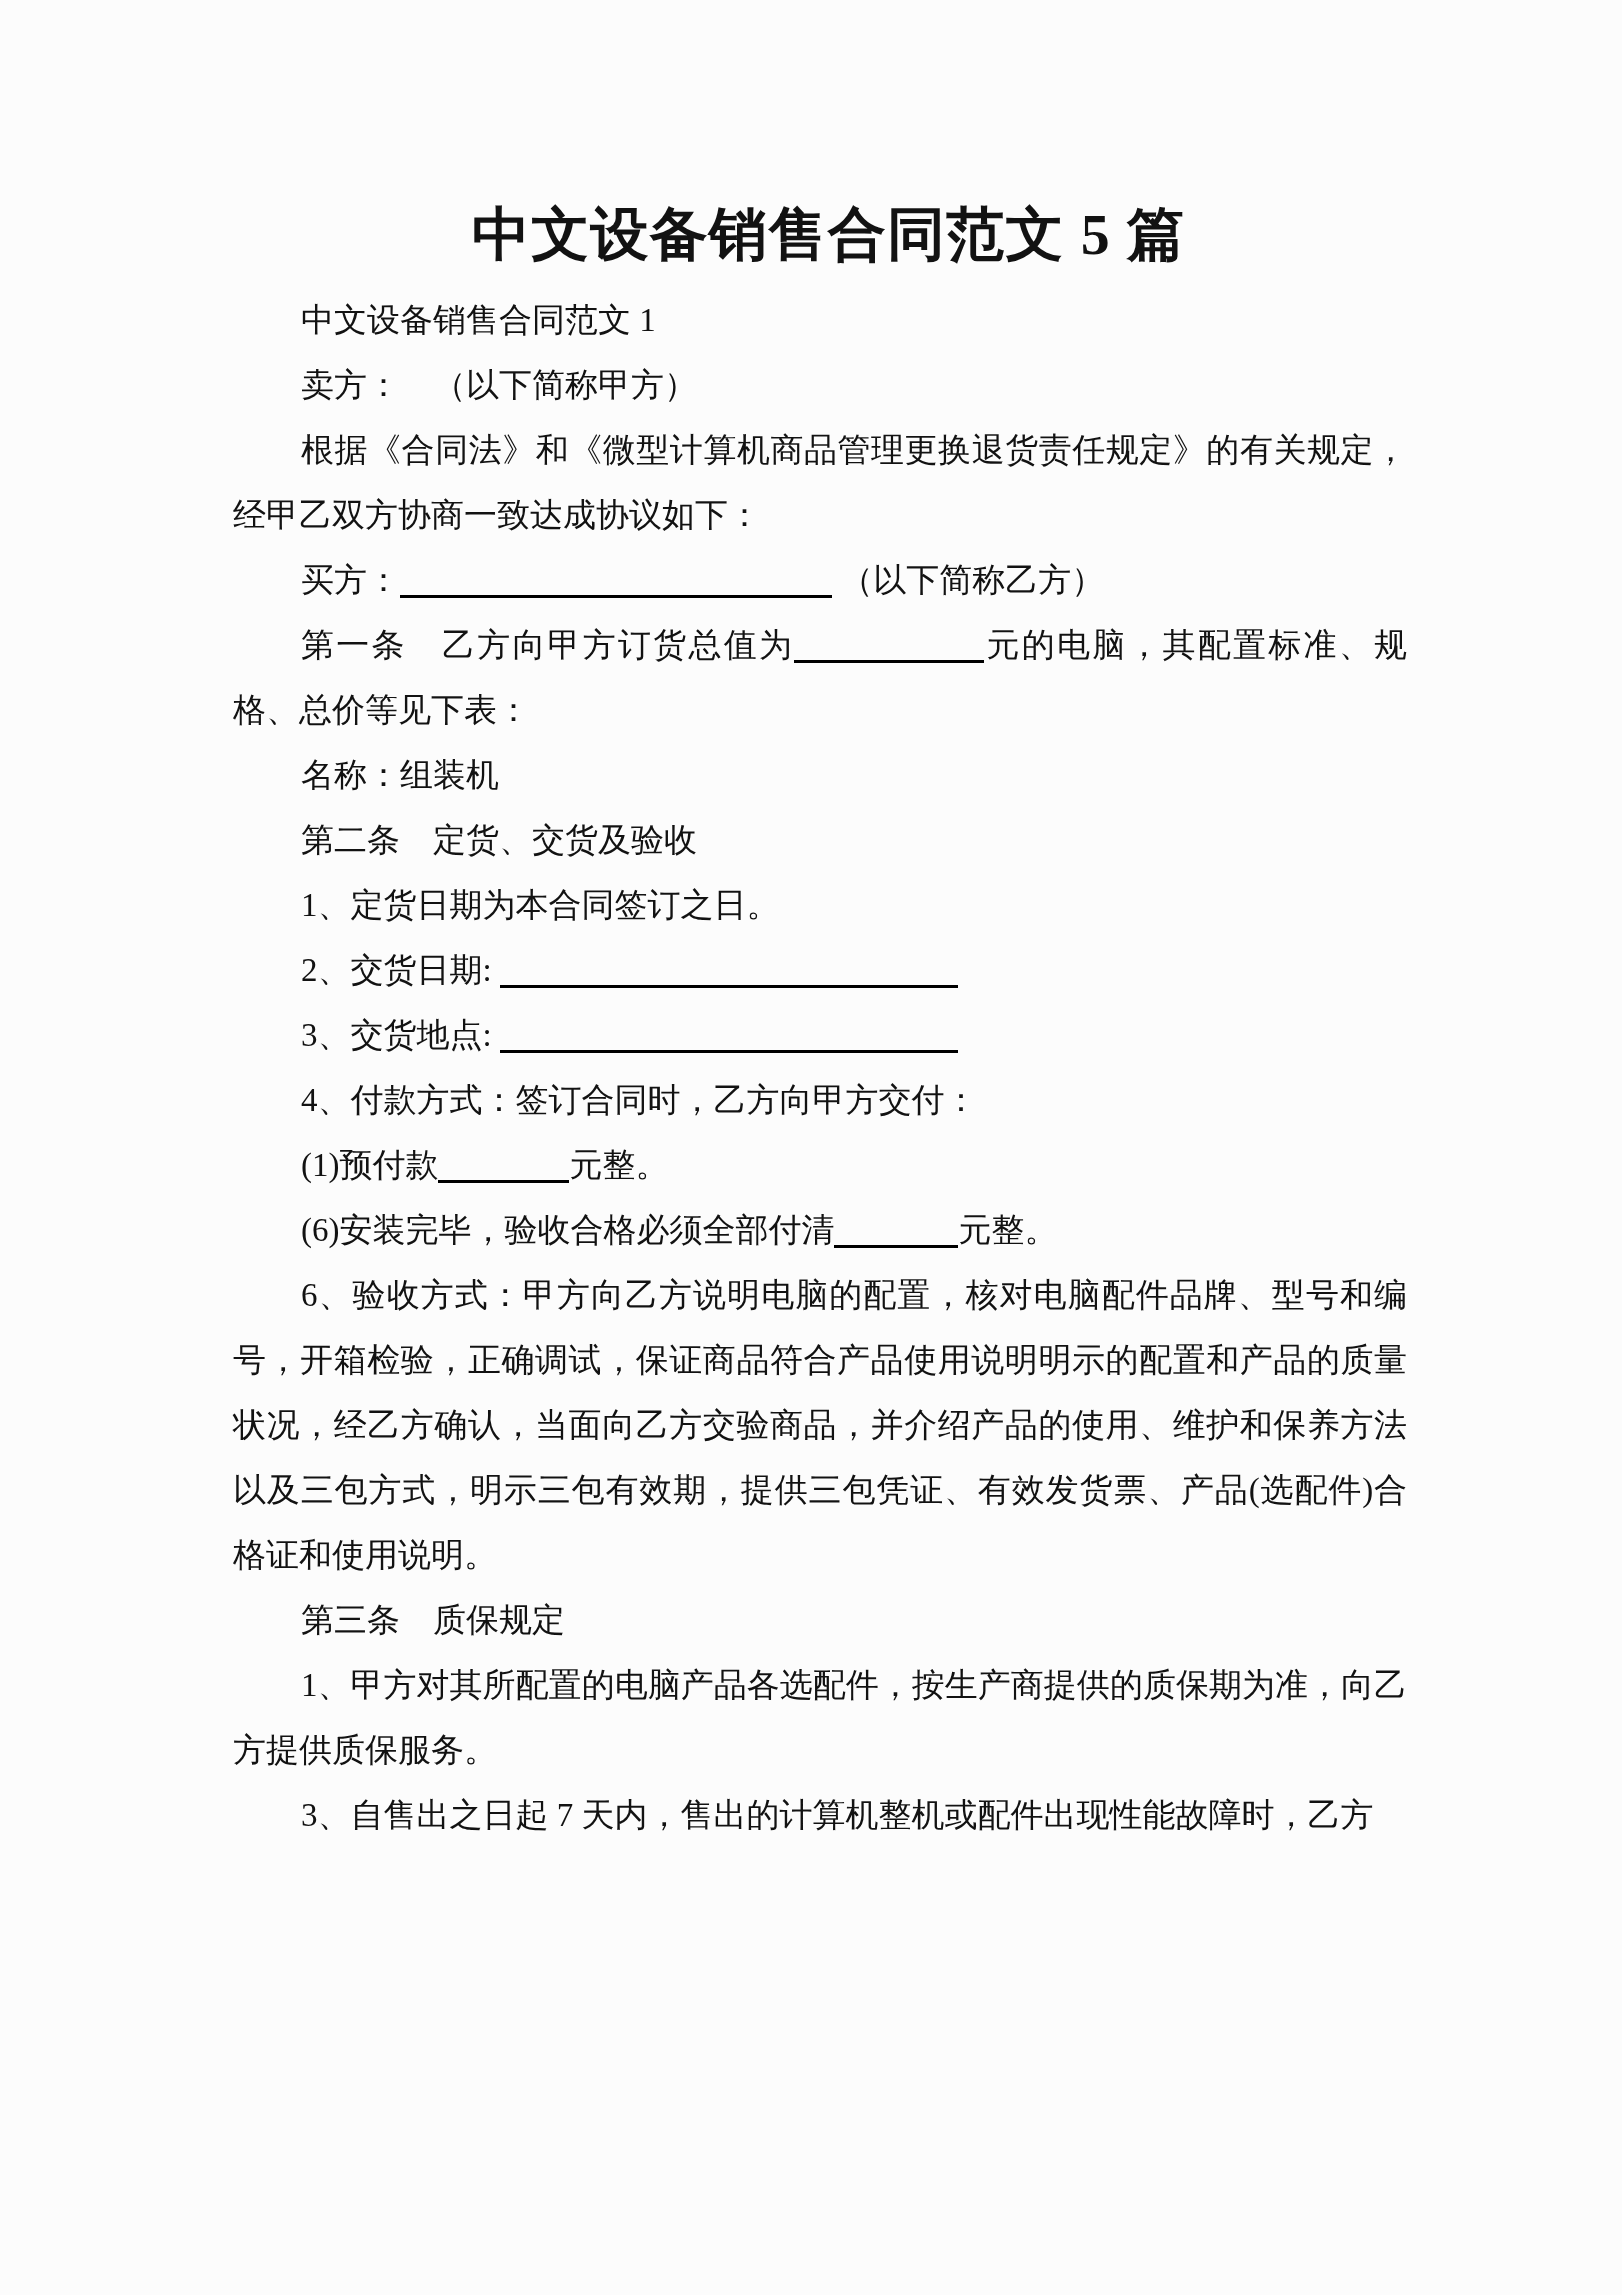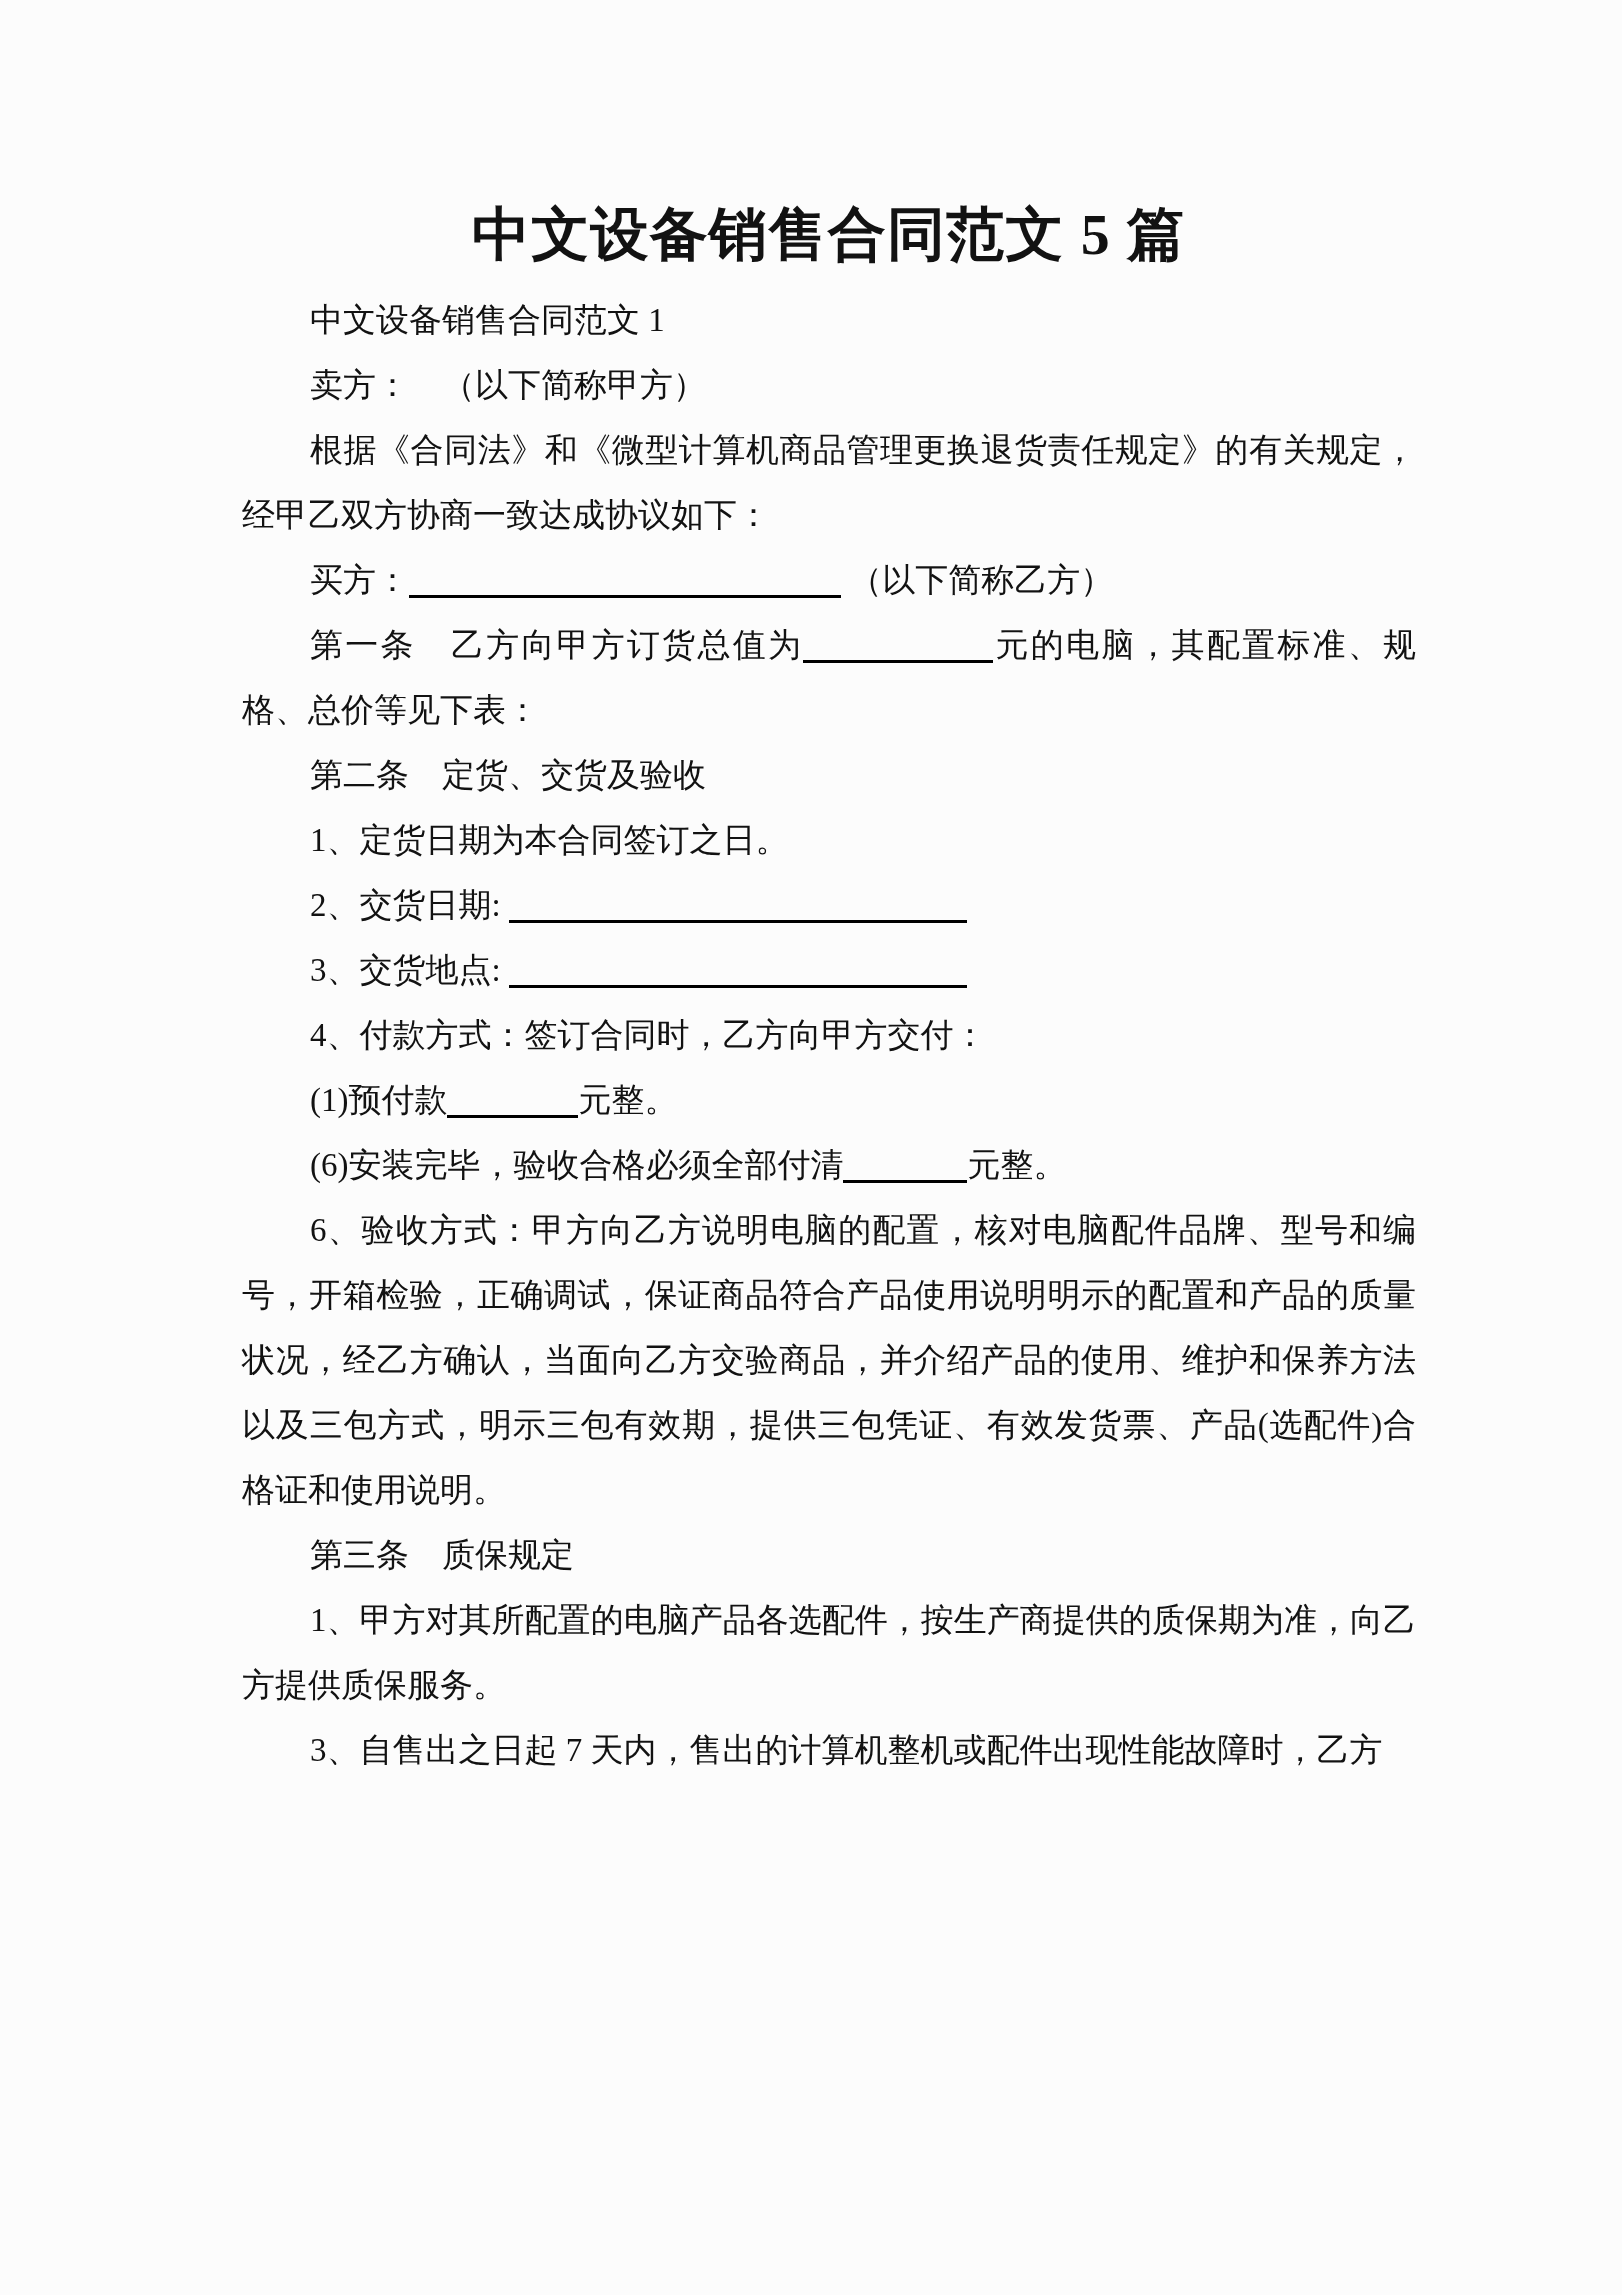--- a/index.html
+++ b/index.html
@@ -23,21 +23,21 @@
     width: 1174px;
     text-align: center;
     font-size: 58px;
     font-weight: bold;
     line-height: 81px;
     letter-spacing: 1.3px;
     white-space: nowrap;
   }
   .doc-body {
     position: absolute;
-    left: 242px;
+    left: 233px;
     top: 288px;
     width: 1174px;
     font-size: 33px;
     line-height: 65px;
   }
   .para {
     margin: 0;
     padding: 0;
     text-indent: 68px;
     text-align: justify;
@@ -55,20 +55,21 @@
 <body>
 
 <div class="page">
   <div class="doc-title">中文设备销售合同范文 5 篇</div>
   <div class="doc-body">
       <p class="para"><span>中文设备销售合同范文 1</span></p>
       <p class="para"><span>卖方：　（以下简称甲方）</span></p>
       <p class="para"><span>根据《合同法》和《微型计算机商品管理更换退货责任规定》的有关规定，经甲乙双方协商一致达成协议如下：</span></p>
       <p class="para"><span>买方：</span><span class="blank" style="width: 432px;"></span><span> （以下简称乙方）</span></p>
       <p class="para"><span>第一条　乙方向甲方订货总值为</span><span class="blank" style="width: 190px;"></span><span>元的电脑，其配置标准、规格、总价等见下表：</span></p>
+      <p class="para"><span>名称：组装机</span></p>
       <p class="para"><span>第二条　定货、交货及验收</span></p>
       <p class="para"><span>1、定货日期为本合同签订之日。</span></p>
       <p class="para"><span>2、交货日期: </span><span class="blank" style="width: 458px;"></span></p>
       <p class="para"><span>3、交货地点: </span><span class="blank" style="width: 458px;"></span></p>
       <p class="para"><span>4、付款方式：签订合同时，乙方向甲方交付：</span></p>
       <p class="para"><span>(1)预付款</span><span class="blank" style="width: 131px;"></span><span>元整。</span></p>
       <p class="para"><span>(6)安装完毕，验收合格必须全部付清</span><span class="blank" style="width: 124px;"></span><span>元整。</span></p>
       <p class="para"><span>6、验收方式：甲方向乙方说明电脑的配置，核对电脑配件品牌、型号和编号，开箱检验，正确调试，保证商品符合产品使用说明明示的配置和产品的质量状况，经乙方确认，当面向乙方交验商品，并介绍产品的使用、维护和保养方法以及三包方式，明示三包有效期，提供三包凭证、有效发货票、产品(选配件)合格证和使用说明。</span></p>
       <p class="para"><span>第三条　质保规定</span></p>
       <p class="para"><span>1、甲方对其所配置的电脑产品各选配件，按生产商提供的质保期为准，向乙方提供质保服务。</span></p>

